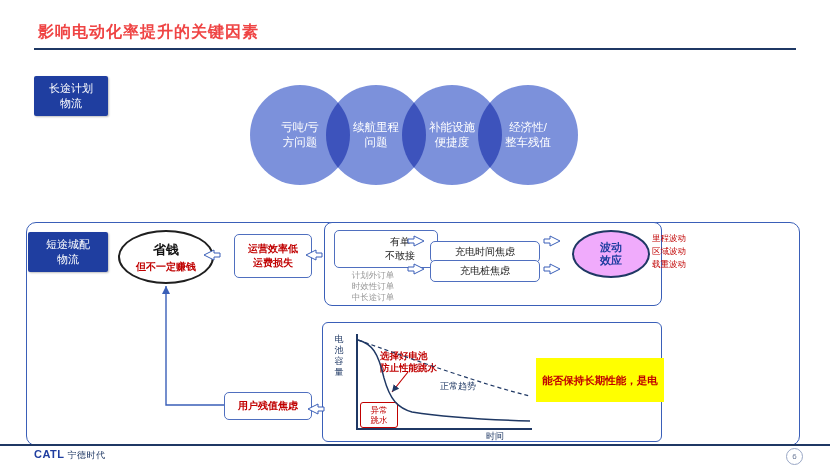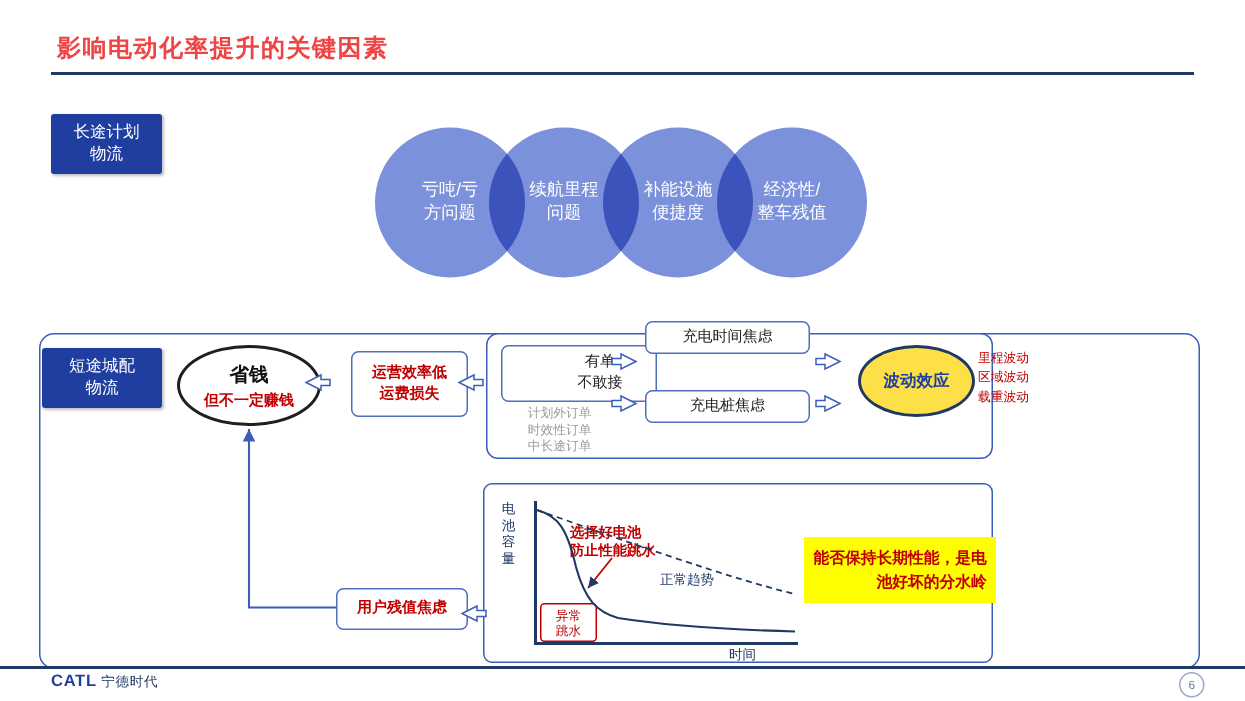--- a/index.html
+++ b/index.html
@@ -67,43 +67,43 @@
   .ellipse .l2{font-size:10px;font-weight:bold;color:#c00000;margin-top:1px;}
 
   
   .box{
     position:absolute;border:1px solid #4f6fbf;border-radius:5px;background:#ffffff;
     display:flex;flex-direction:column;align-items:center;justify-content:center;
     text-align:center;font-size:10px;line-height:14px;color:#222;
   }
   #box-eff{left:234px;top:234px;width:76px;height:42px;color:#c00000;font-weight:bold;}
   #box-order{left:334px;top:230px;width:74px;height:36px;padding-left:28px;}
-  #box-charge-time{left:430px;top:214px;width:108px;height:20px;}
+  #box-charge-time{left:430px;top:241px;width:108px;height:20px;}
   #box-charge-pile{left:430px;top:260px;width:108px;height:20px;}
 
   .inner-panel{
     position:absolute;left:324px;top:222px;width:336px;height:82px;
     border:1px solid #3a5fb8;border-radius:8px;background:#ffffff;
   }
 
   .greytext{
     position:absolute;left:330px;top:270px;width:86px;
     font-size:8.5px;line-height:11px;color:#9a9a9a;text-align:center;
   }
   .mileage-label{
     position:absolute;left:432px;top:286px;width:104px;
     text-align:center;font-size:11.5px;font-weight:bold;color:#1f3864;
   }
 
   
   .ellipse2{
     position:absolute;left:572px;top:230px;width:74px;height:44px;
     border:2px solid #1f3864;border-radius:50%;
-    display:flex;flex-direction:row;align-items:center;justify-content:center;
-    background:#fde047;
+    display:flex;flex-direction:column;align-items:center;justify-content:center;
+    background:#f0abfc;
   }
   .ellipse2 .t{font-size:11px;font-weight:bold;color:#1f3ea0;line-height:13px;}
 
   .fluct-list{
     position:absolute;left:652px;top:232px;
     font-size:8.5px;line-height:13px;color:#c00000;
   }
 
   
   .chartbox{
@@ -264,21 +264,20 @@
   </div>
   <div class="normal-trend">正常趋势</div>
   <div class="abnormal">
     <div>异常</div>
     <div>跳水</div>
   </div>
 
   <div class="yellow">
     <div>
       <div>能否保持长期性能，是电</div>
-      <div>池好坏的分水岭</div>
     </div>
   </div>
 
   <svg class="overlay" viewBox="0 0 830 467">
     <defs>
       <marker id="ar" markerWidth="7" markerHeight="7" refX="6" refY="3" orient="auto">
         <path d="M0,0 L6,3 L0,6 z" fill="#3a5fb8"></path>
       </marker>
       <marker id="arb" markerWidth="7" markerHeight="7" refX="6" refY="3" orient="auto">
         <path d="M0,0 L6,3 L0,6 z" fill="#1f3864"></path>

